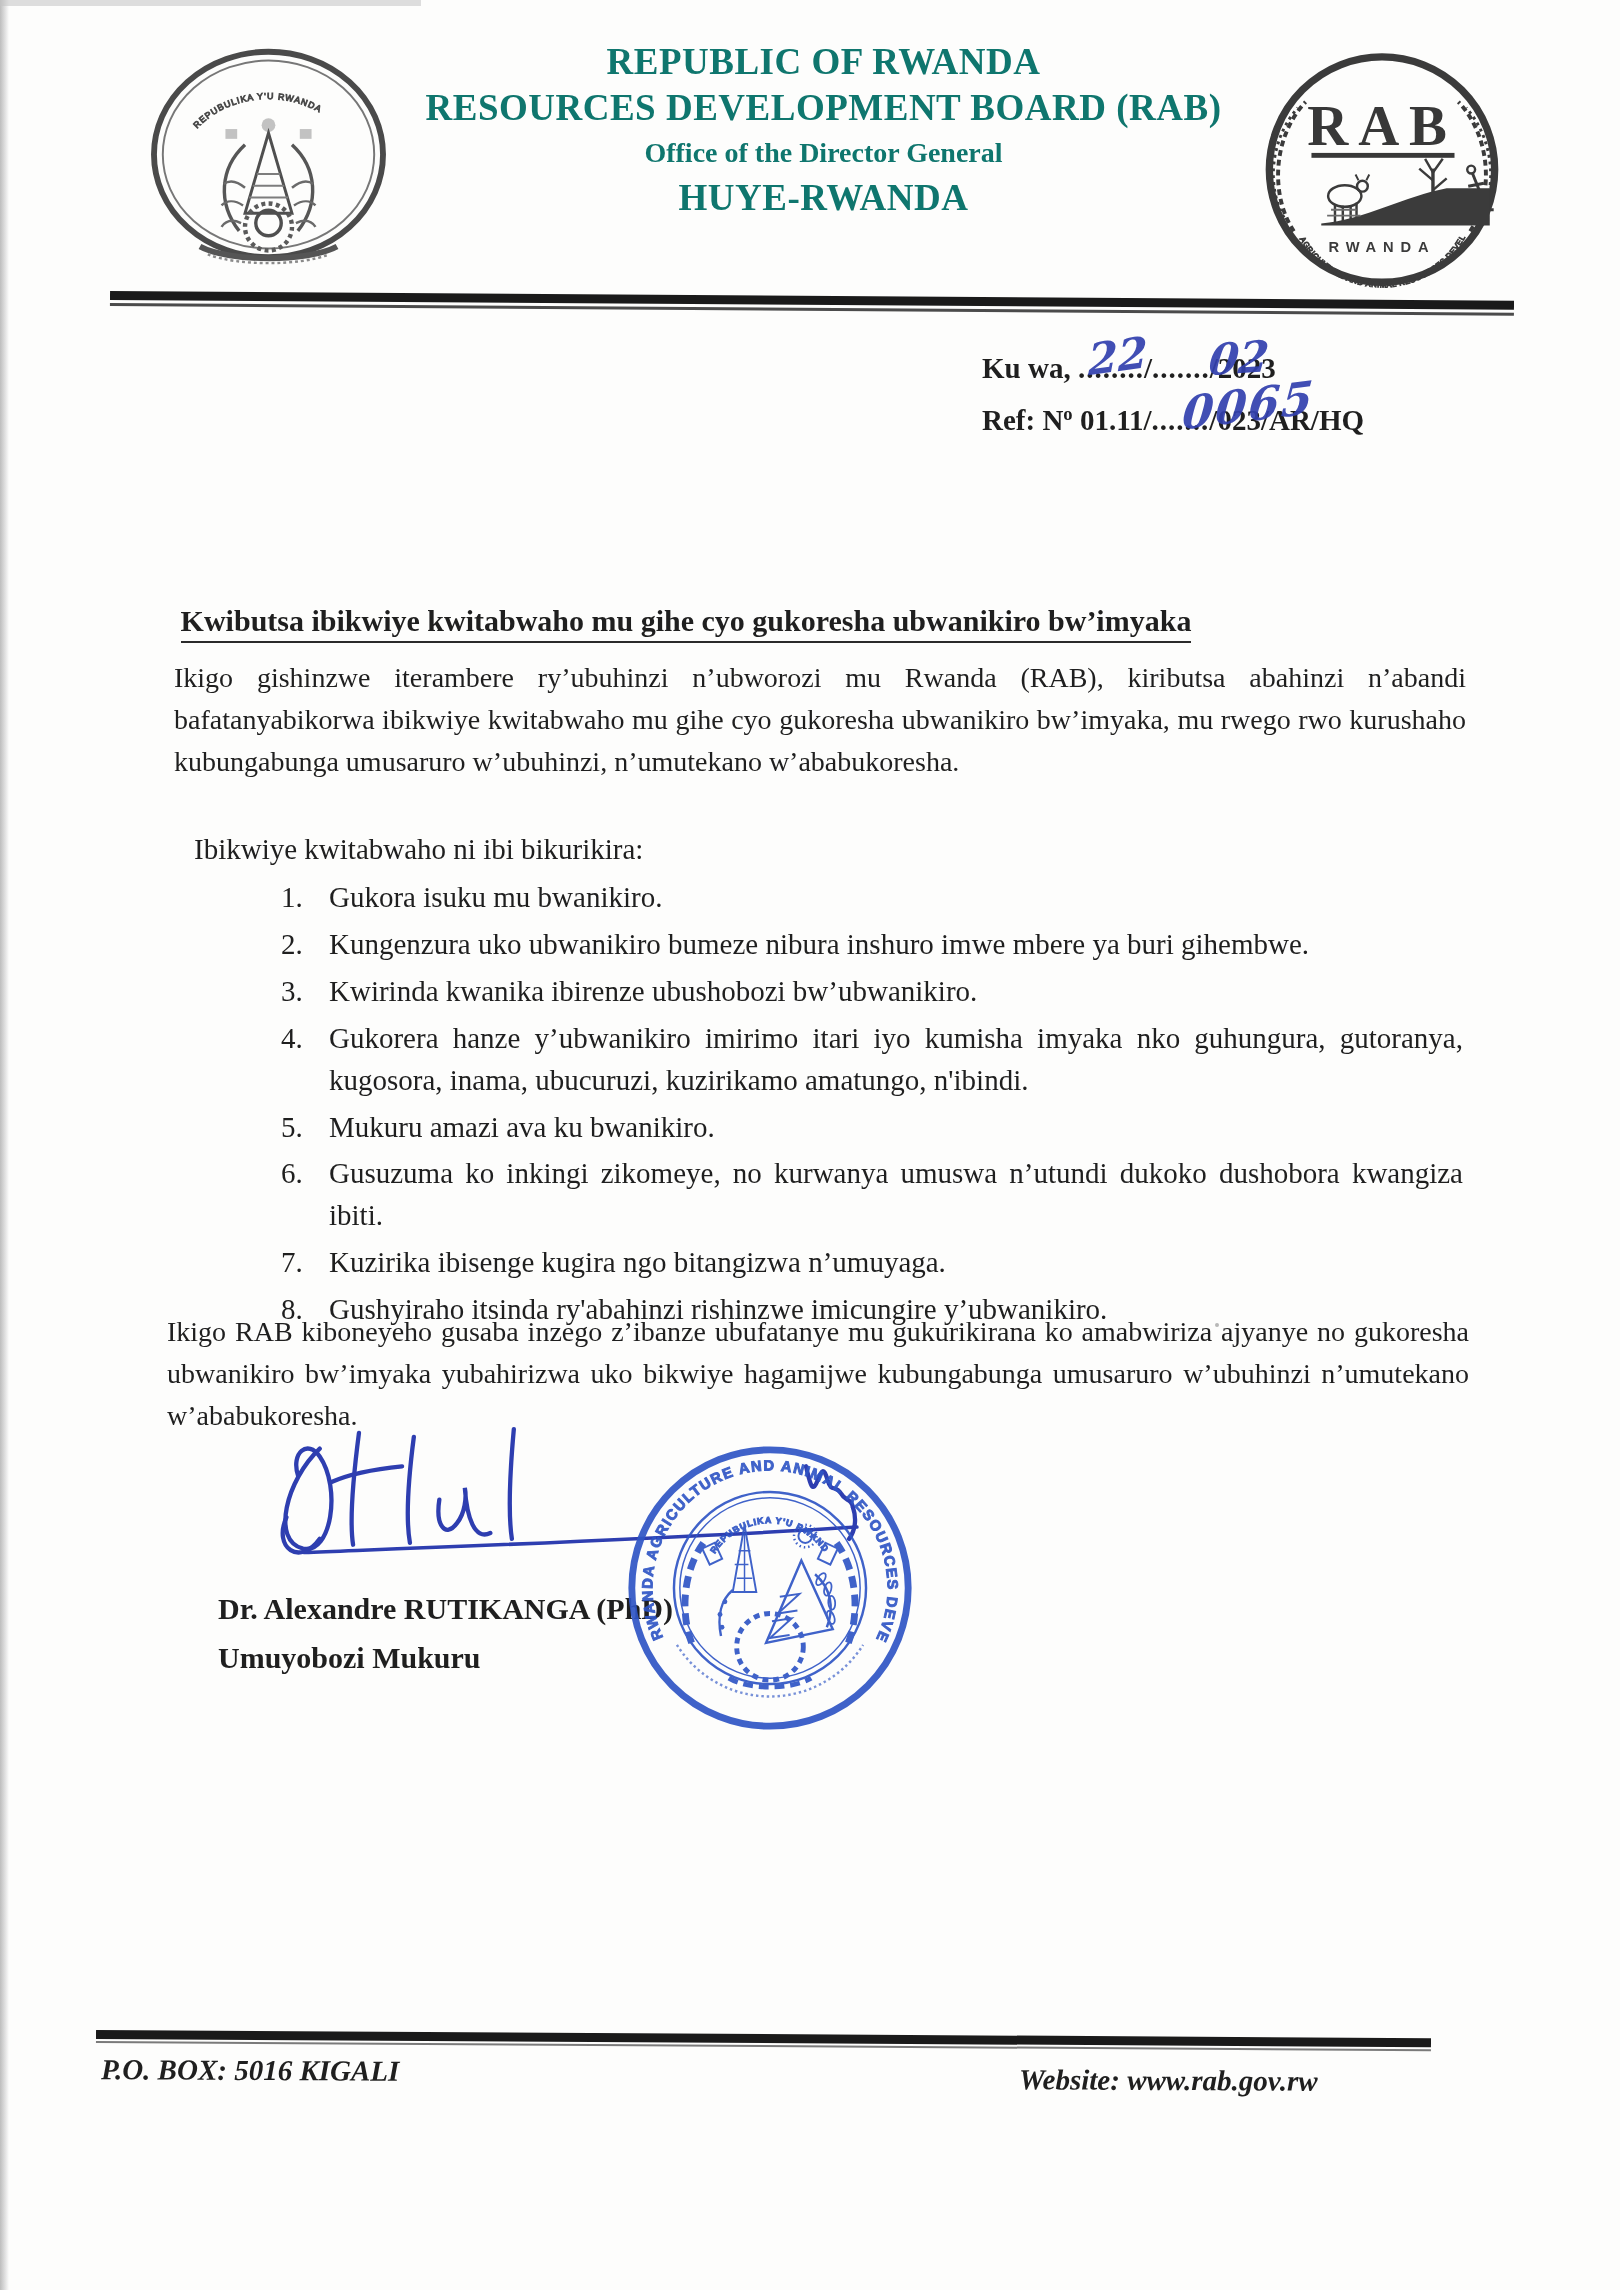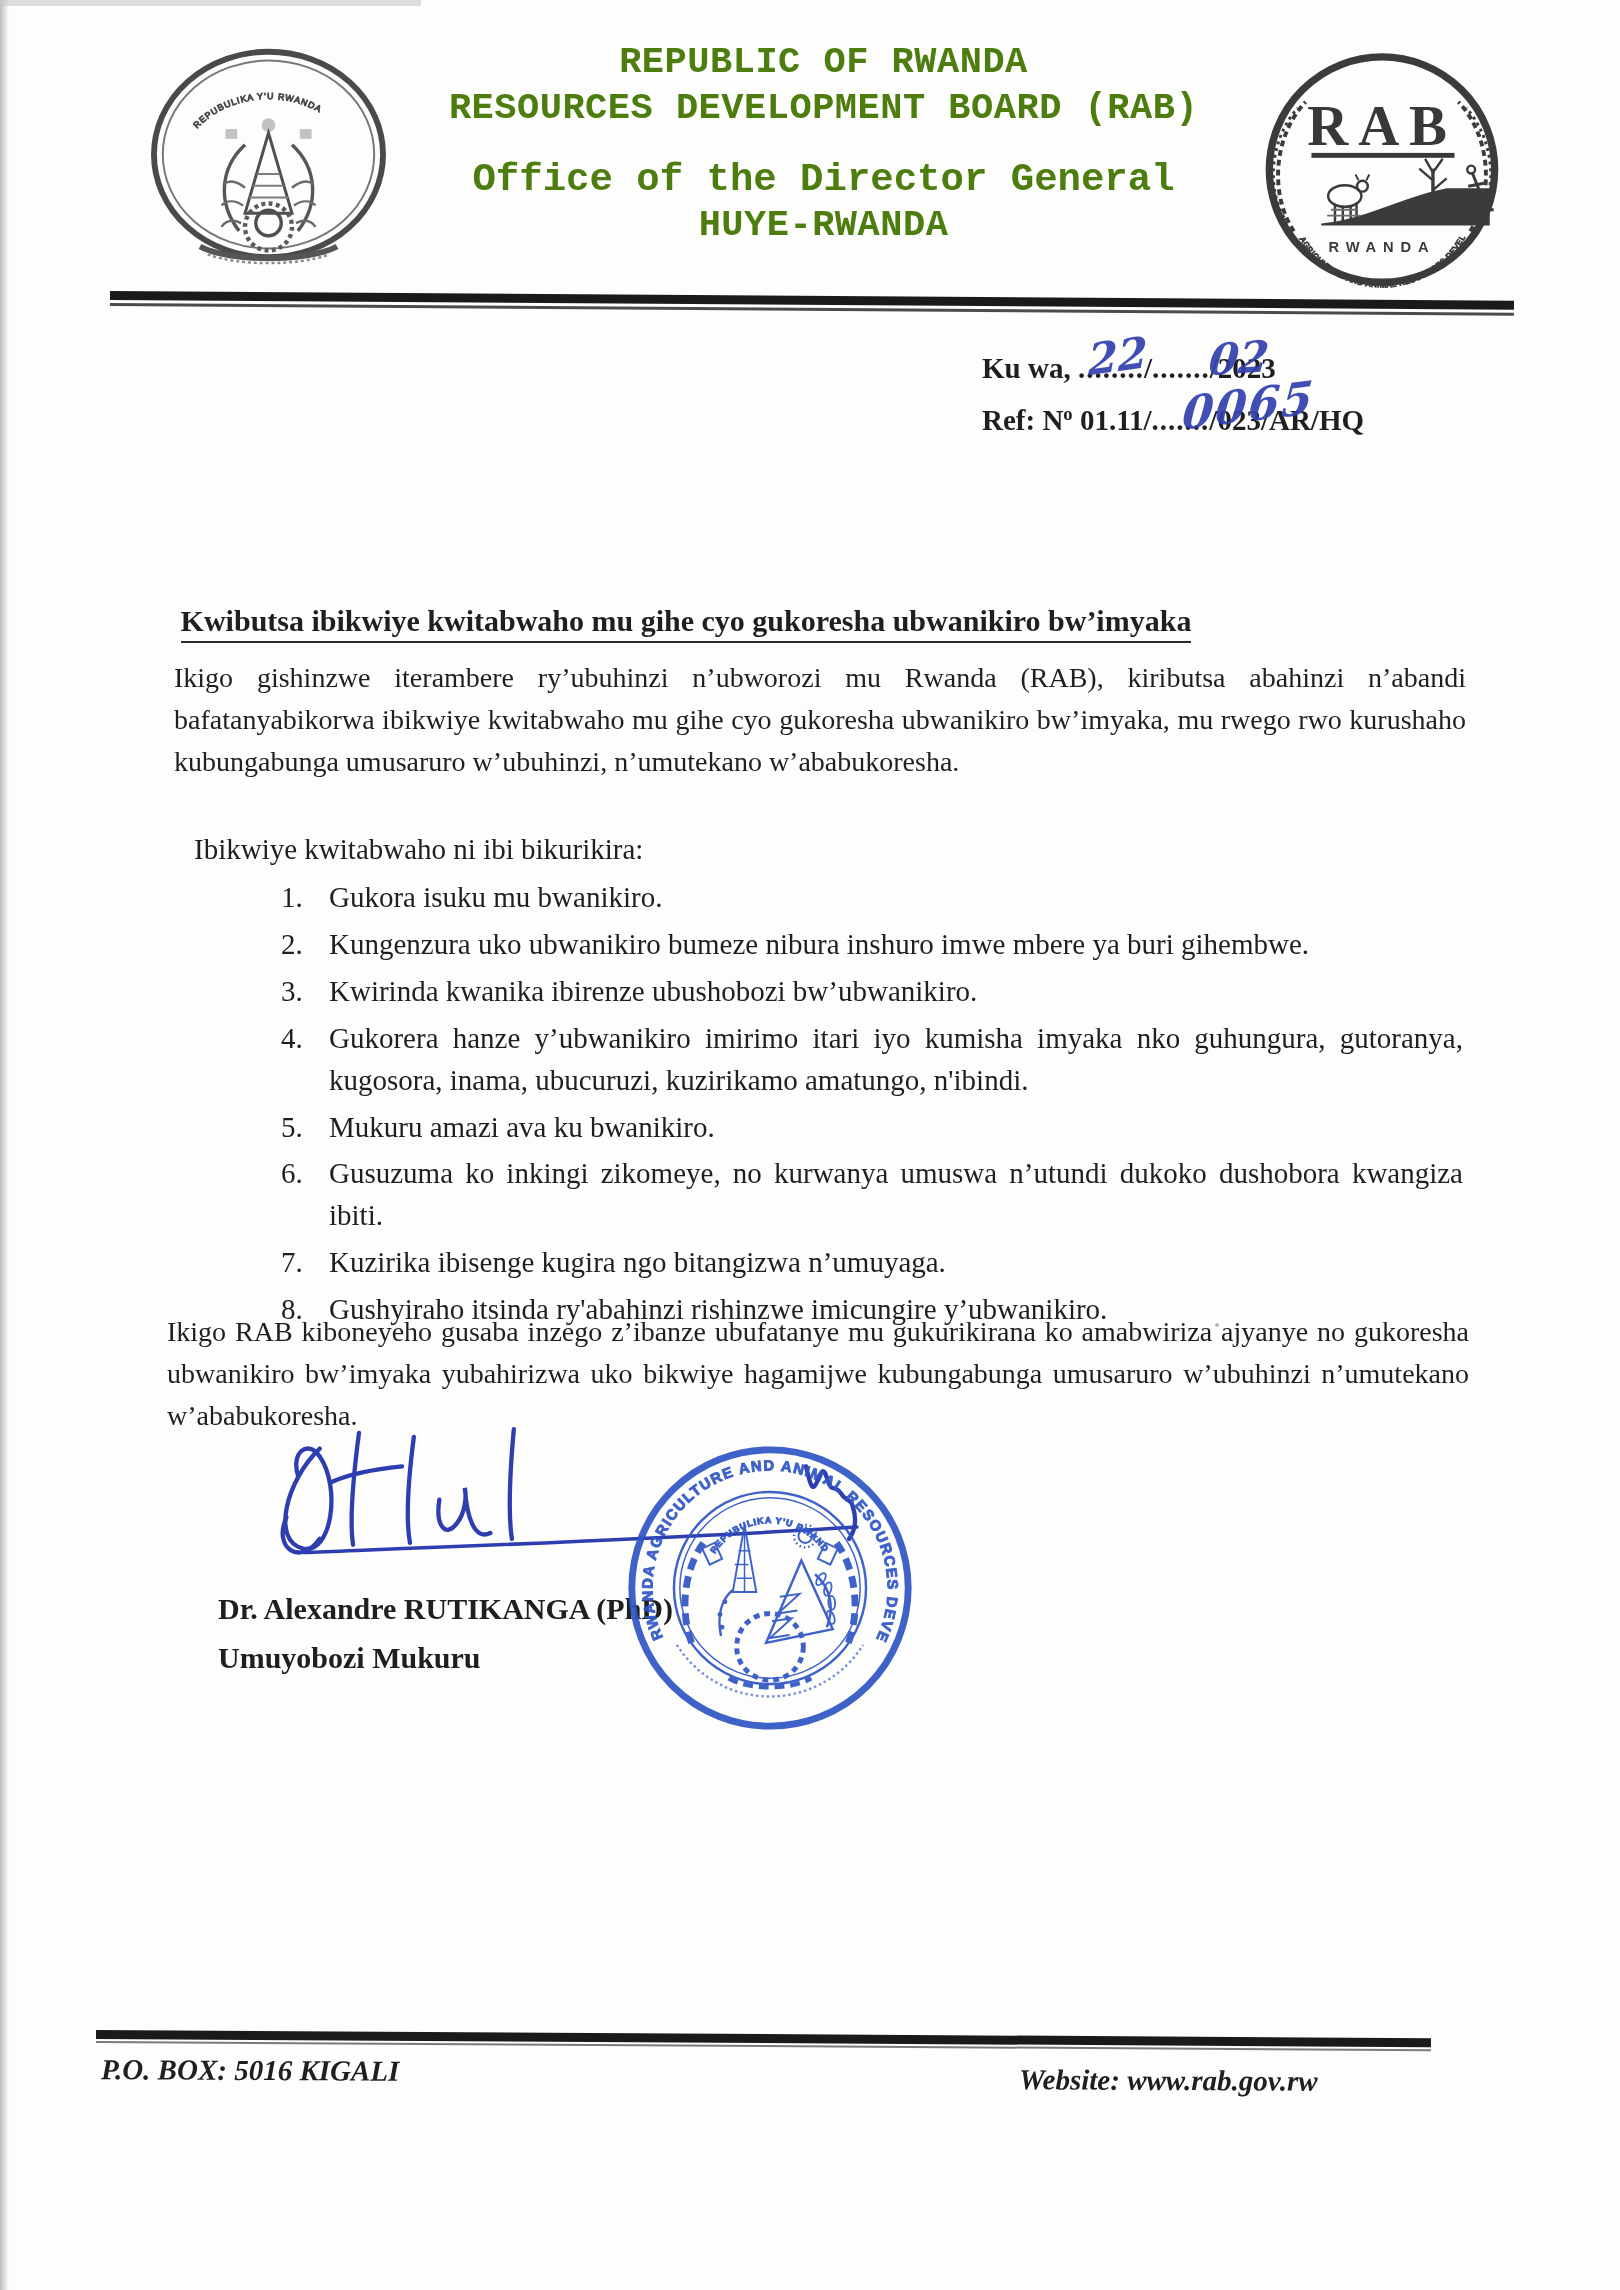--- a/index.html
+++ b/index.html
@@ -8,23 +8,23 @@
   
   .edge-left{position:absolute;left:0;top:0;width:8.8px;height:2291px;
              background:linear-gradient(90deg,#bdbdbd,#e9e9e9 70%,rgba(255,255,255,0));}
   .edge-top{position:absolute;left:0;top:0;width:421px;height:5.9px;background:#c2c2c2;opacity:.55;}
   .speck{position:absolute;left:1215px;top:1323px;width:3.9px;height:3.9px;background:#9a9a9a;border-radius:50%;opacity:.7;}
 
   
   .logo-left{position:absolute;left:135px;top:39px;}
   .logo-right{position:absolute;left:1237px;top:43px;}
   .header-text{position:absolute;left:402px;top:39px;width:843px;text-align:center;
-               font-weight:bold;color:#4d7c0f;font-family:Liberation Mono, monospace;}
+               font-weight:bold;color:#0f766e;}
   .ht1,.ht2,.ht3,.ht5{font-size:37px;line-height:46px;letter-spacing:0.5px;}
-  .ht4{font-size:39px;line-height:44px;margin-top:27px;}
+  .ht4{font-size:28px;line-height:44px;}
 
   .rule-wrap{position:absolute;transform-origin:left center;}
   .rule-thick{height:8.8px;background:#1a1a1a;}
   .rule-thin{height:2.9px;background:#4b4b4b;margin-top:2.9px;}
   .rule-header{left:110px;top:291px;width:1404px;transform:rotate(0.4deg);}
   .rule-footer{left:96px;top:2030px;width:1335px;transform:rotate(0.35deg);}
   .rule-footer .rule-thin{height:2px;background:#7a7a7a;margin-top:2px;}
 
   
   .date-block{position:absolute;left:982px;top:345px;font-size:29px;font-weight:bold;line-height:46px;}

